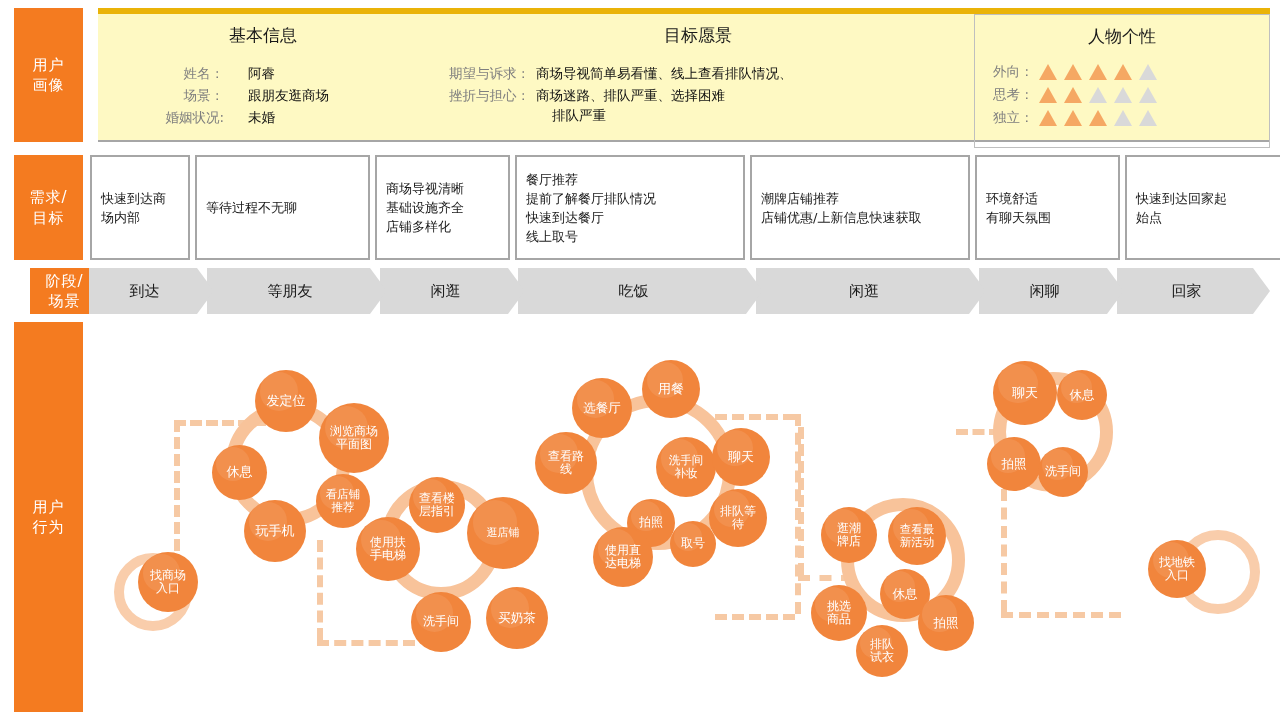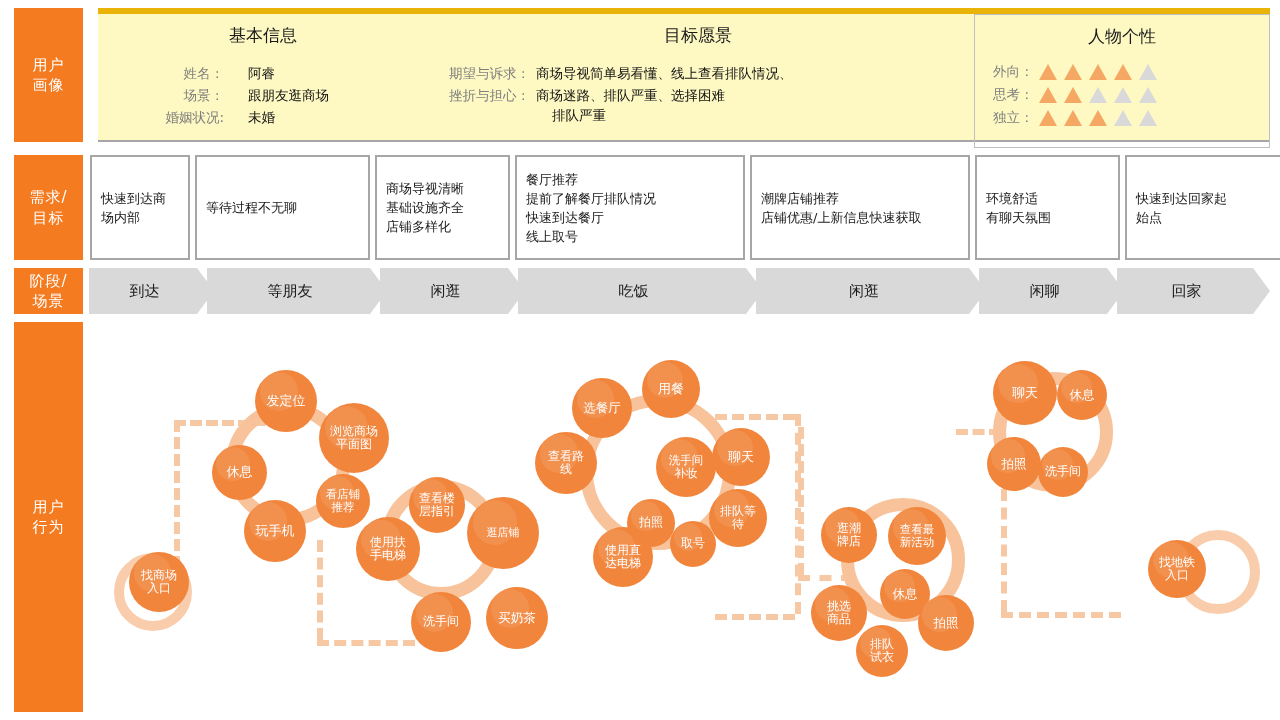--- a/index.html
+++ b/index.html
@@ -80,21 +80,21 @@
   .need-box{
     position:absolute;top:0;height:105px;
     border:2px solid #a6a6a6;background:#fff;box-sizing:border-box;
     display:flex;align-items:center;
     font-size:13px;line-height:19px;color:#1a1a1a;
     padding:0 9px;
   }
 
   
   #stage-row{position:absolute;left:14px;top:268px;width:1256px;height:46px;}
-  #stage-label{left:0;top:0;width:69px;height:46px;}
+  #stage-label{left:16px;top:0;width:69px;height:46px;}
   #chev-wrap{position:absolute;left:75px;top:0;width:1181px;height:46px;}
   .chev{
     position:absolute;top:0;height:46px;
     background:#D9D9D9;
     display:flex;align-items:center;justify-content:center;
     font-size:15px;color:#1a1a1a;
     clip-path:polygon(0 0, calc(100% - 17px) 0, 100% 50%, calc(100% - 17px) 100%, 0 100%);
   }
   .chev .lbl{margin-right:14px;}
 
@@ -324,21 +324,21 @@
         <div class="dash h" style="left: 858px; top: 107px; width: 45px; height: 0px;"></div>
         <div class="dash v" style="left: 903px; top: 130px; height: 160px; width: 0px;"></div>
         <div class="dash h" style="left: 903px; top: 290px; width: 120px; height: 0px;"></div>
         <div class="ring thin" style="left: 16px; top: 231px; width: 78px; height: 78px;"></div>
         <div class="ring" style="left: 128px; top: 80px; width: 124px; height: 124px;"></div>
         <div class="ring" style="left: 283px; top: 158px; width: 120px; height: 120px;"></div>
         <div class="ring" style="left: 482px; top: 72px; width: 156px; height: 156px;"></div>
         <div class="ring" style="left: 743px; top: 176px; width: 124px; height: 124px;"></div>
         <div class="ring" style="left: 895px; top: 50px; width: 120px; height: 120px;"></div>
         <div class="ring thin" style="left: 1078px; top: 208px; width: 84px; height: 84px;"></div>
-        <div class="bubble" style="left: 31px; top: 230px; width: 60px; height: 60px; font-size: 12px;">
+        <div class="bubble" style="left: 40px; top: 230px; width: 60px; height: 60px; font-size: 12px;">
           <span class="bt">
             <div>找商场</div>
             <div>入口</div>
           </span>
         </div>
         <div class="bubble" style="left: 157px; top: 48px; width: 62px; height: 62px; font-size: 13px;">
           <span class="bt">
             <div>发定位</div>
           </span>
         </div>

